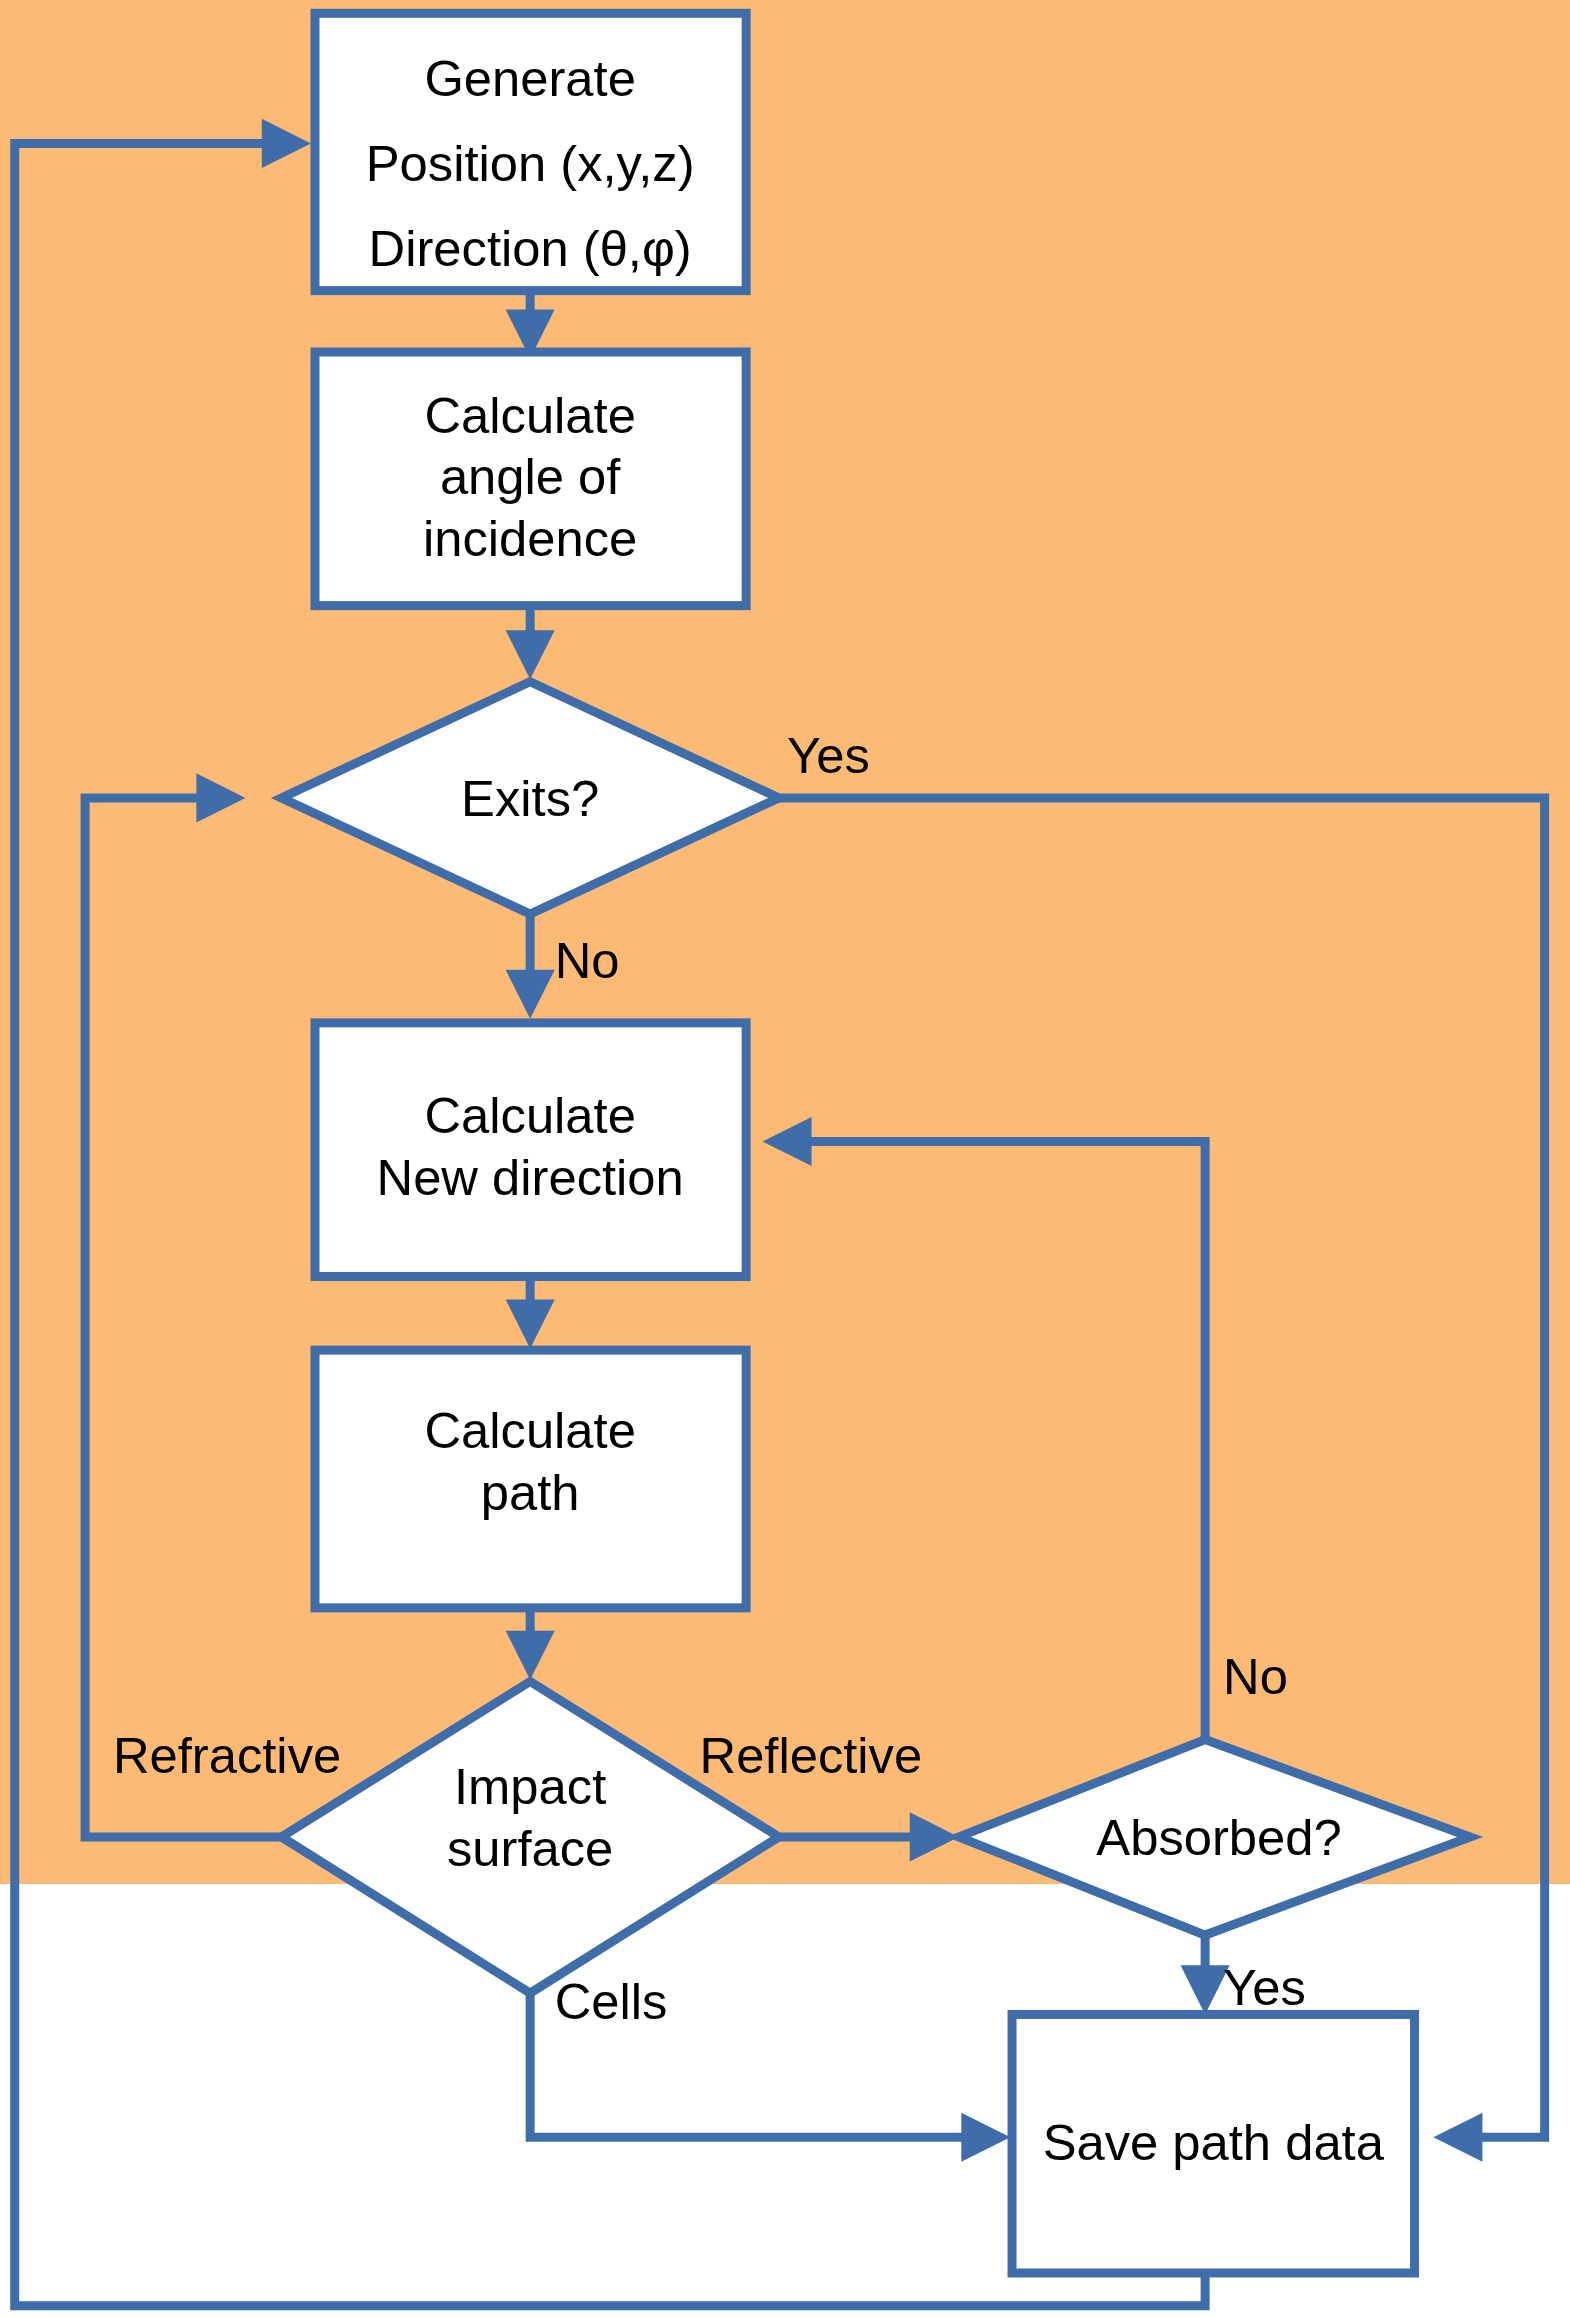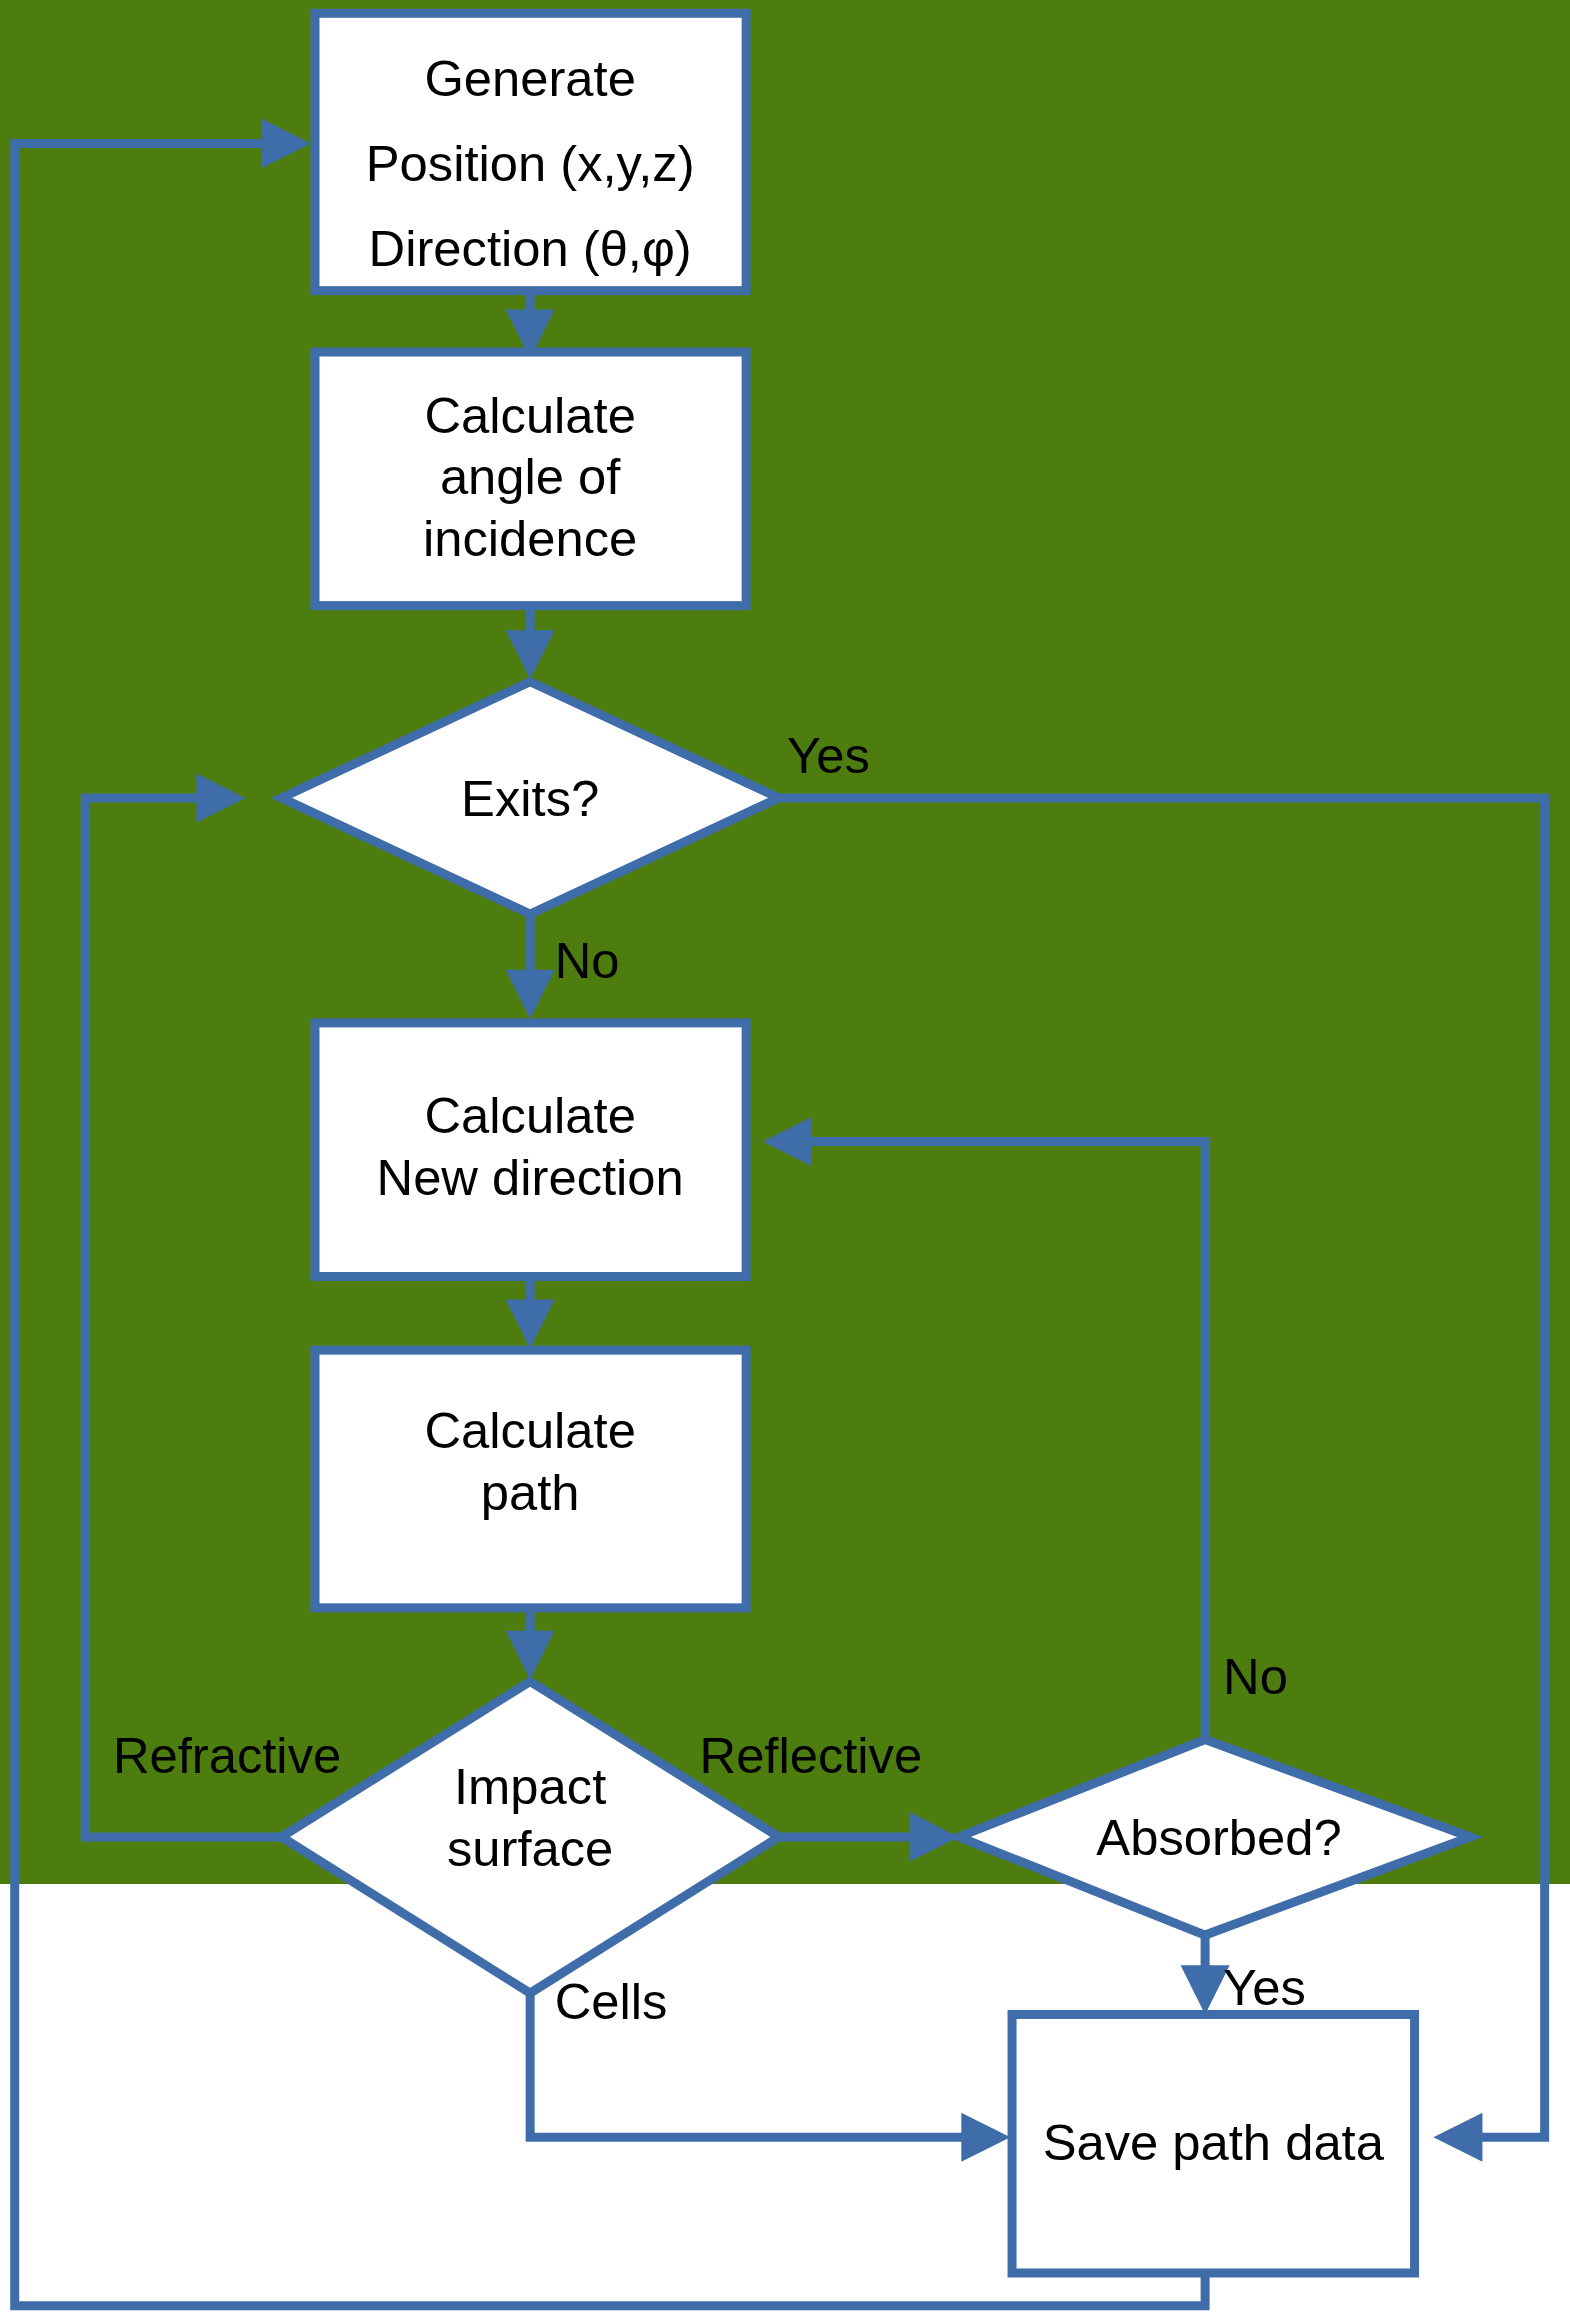--- a/index.html
+++ b/index.html
@@ -11,21 +11,21 @@
   body {
     width: 1570px;
     height: 2319px;
     overflow: hidden;
     font-family: "Liberation Sans", sans-serif;
   }
   #flowchart-root {
     position: relative;
     width: 1570px;
     height: 1884px;
-    background: #4d7c0f;
+    background: #fdba74;
   }
   svg.diagram {
     display: block;
     width: 1570px;
     height: 2319px;
   }
   .node-shape {
     fill: #ffffff;
     stroke: #3e6daa;
     stroke-width: 11;

